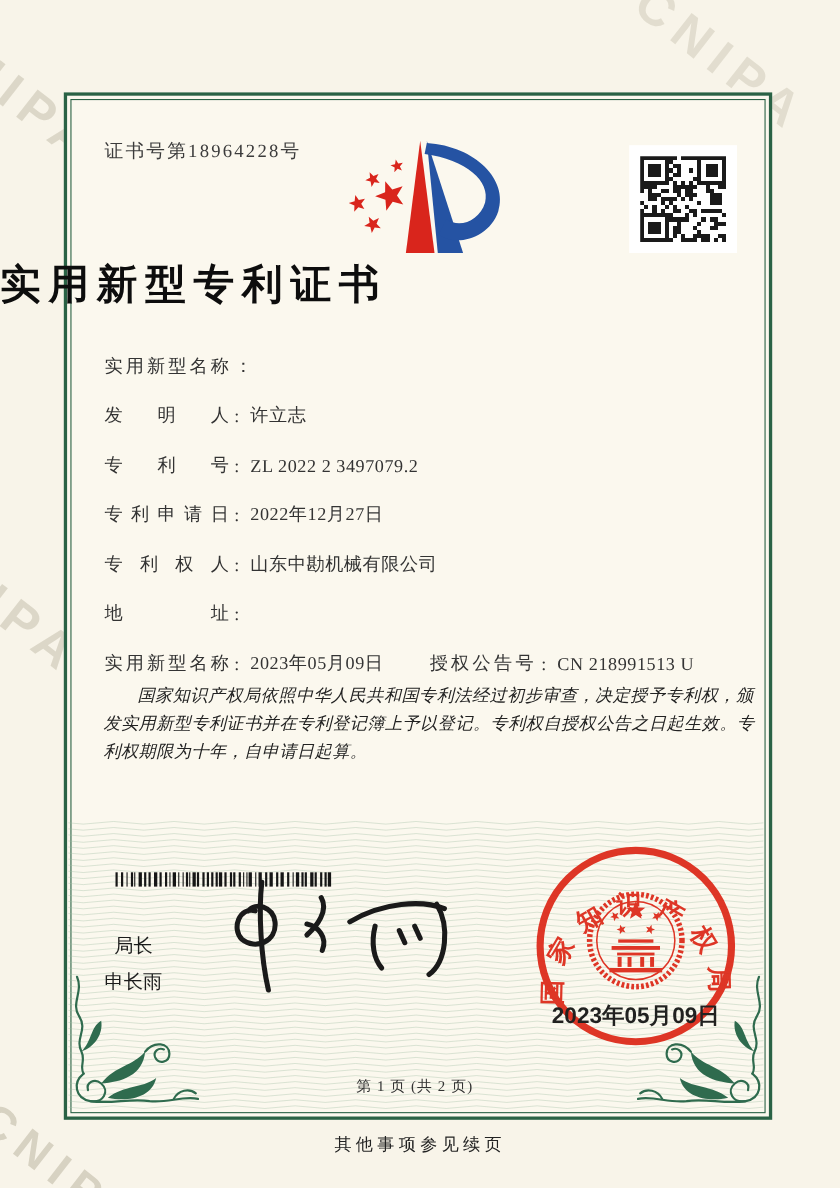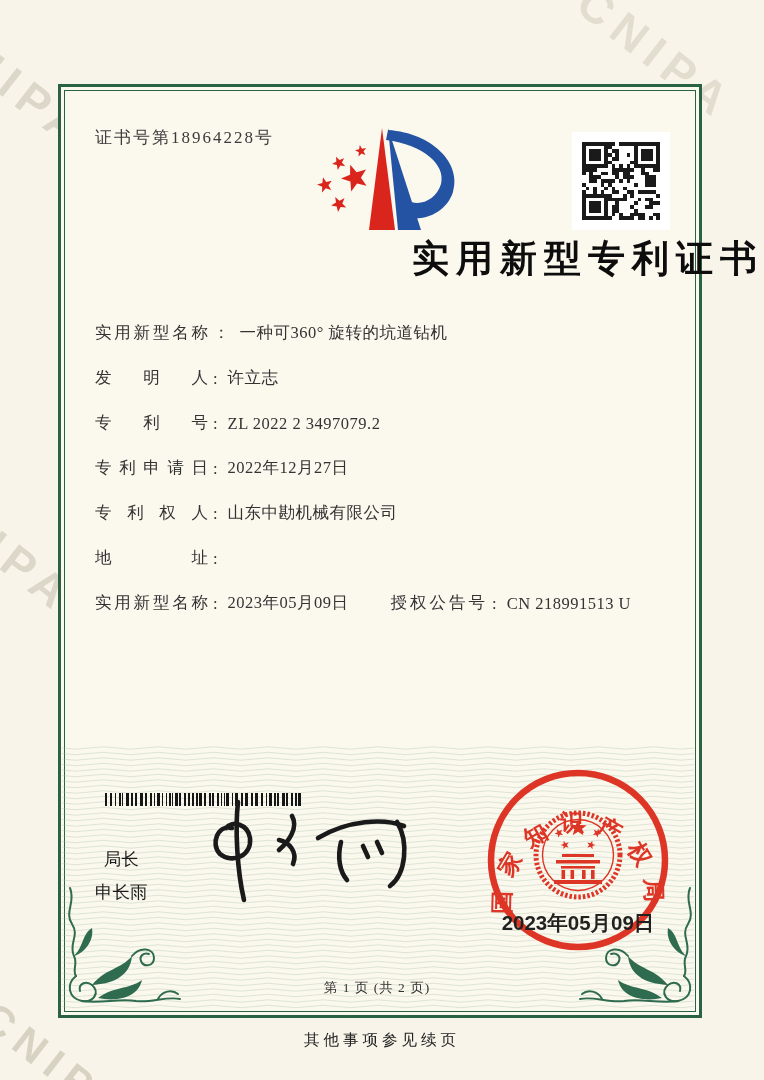--- a/index.html
+++ b/index.html
@@ -22,21 +22,21 @@
     font-family:"Liberation Sans","DejaVu Sans",sans-serif;font-weight:bold;
     color:#8d8569;transform:rotate(38deg);transform-origin:left top;
     letter-spacing:9px;pointer-events:none;
   }
   
   .cert-no{position:absolute;left:95px;top:126px;font-size:17px;letter-spacing:2px;color:#3b3b3b;}
   .logo{position:absolute;left:303px;top:124px;width:160px;height:110px;}
   .qrbox{position:absolute;left:572px;top:132px;width:98px;height:98px;background:#fff;}
   .qrbox svg{position:absolute;left:10px;top:10px;width:78px;height:78px;}
   .doc-title{
-    position:absolute;left:0;top:234px;width:100%;text-align:right;
+    position:absolute;left:0;top:234px;width:100%;text-align:left;
     font-size:37px;font-weight:bold;color:#0d0d0d;letter-spacing:7px;
   }
   
   .fields{position:absolute;left:95px;top:299px;width:592px;}
   .frow{height:45px;display:flex;align-items:flex-end;font-size:16.5px;color:#333;}
   .flabel{
     display:inline-block;width:114px;text-align:justify;text-align-last:justify;
     letter-spacing:1px;flex:none;
   }
   .fcolon{flex:none;margin:0 10px 0 4px;}
@@ -313,21 +313,20 @@
       <rect x="2" y="16" width="3" height="3" fill="#1a1a1a"></rect>
     </svg>
 </div>
 
 <div class="doc-title">实用新型专利证书</div>
 
 <div class="fields">
   <div class="frow">
     <span class="flabel">实用新型名称</span>
       <span class="fcolon">：</span>
-      <span class="fval">一种可360° 旋转的坑道钻机</span>
   </div>
   <div class="frow">
     <span class="flabel">发明人</span>
       <span class="fcolon">:</span>
       <span class="fval">许立志</span>
   </div>
   <div class="frow">
     <span class="flabel">专利号</span>
       <span class="fcolon">:</span>
       <span class="fval">ZL 2022 2 3497079.2</span>
@@ -350,20 +349,21 @@
     <span class="flabel">实用新型名称</span>
       <span class="fcolon">:</span>
       <span class="fval">2023年05月09日</span>
     <span class="flabel2">授权公告号</span>
       <span class="fcolon">:</span>
       <span class="fval">CN 218991513 U</span>
   </div>
 </div>
 
 <div class="paras">
+  <p>国家知识产权局依照中华人民共和国专利法经过初步审查，决定授予专利权，颁发实用新型专利证书并在专利登记簿上予以登记。专利权自授权公告之日起生效。专利权期限为十年，自申请日起算。</p>
 </div>
 
 <div class="barcode" id="barcode"><i style="width:2px;margin-right:3px"></i><i style="width:2px;margin-right:3px"></i><i style="width:1px;margin-right:3px"></i><i style="width:2px;margin-right:1px"></i><i style="width:1px;margin-right:3px"></i><i style="width:3px;margin-right:2px"></i><i style="width:2px;margin-right:2px"></i><i style="width:2px;margin-right:3px"></i><i style="width:3px;margin-right:2px"></i><i style="width:2px;margin-right:3px"></i><i style="width:2px;margin-right:2px"></i><i style="width:1px;margin-right:2px"></i><i style="width:3px;margin-right:2px"></i><i style="width:1px;margin-right:3px"></i><i style="width:1px;margin-right:2px"></i><i style="width:2px;margin-right:1px"></i><i style="width:1px;margin-right:2px"></i><i style="width:3px;margin-right:1px"></i><i style="width:2px;margin-right:3px"></i><i style="width:2px;margin-right:2px"></i><i style="width:2px;margin-right:2px"></i><i style="width:2px;margin-right:2px"></i><i style="width:2px;margin-right:1px"></i><i style="width:3px;margin-right:2px"></i><i style="width:2px;margin-right:3px"></i><i style="width:2px;margin-right:1px"></i><i style="width:2px;margin-right:3px"></i><i style="width:2px;margin-right:2px"></i><i style="width:1px;margin-right:2px"></i><i style="width:1px;margin-right:1px"></i><i style="width:3px;margin-right:3px"></i><i style="width:1px;margin-right:2px"></i><i style="width:3px;margin-right:3px"></i><i style="width:2px;margin-right:2px"></i><i style="width:3px;margin-right:3px"></i><i style="width:2px;margin-right:2px"></i><i style="width:3px;margin-right:3px"></i><i style="width:2px;margin-right:3px"></i><i style="width:1px;margin-right:2px"></i><i style="width:3px;margin-right:2px"></i><i style="width:2px;margin-right:1px"></i><i style="width:2px;margin-right:3px"></i><i style="width:3px;margin-right:1px"></i><i style="width:2px;margin-right:3px"></i><i style="width:2px;margin-right:2px"></i><i style="width:2px;margin-right:1px"></i><i style="width:3px;margin-right:1px"></i></div>
 
 <svg class="sig" viewBox="0 0 215 108">
   <g stroke="#1a1a1a" fill="none" stroke-width="4.6" stroke-linecap="round">
     <path d="M34,30 C20,26 12,46 22,56 C34,66 54,58 52,40 C50,26 34,22 28,30"></path>
     <path d="M40,4 C37,30 39,72 46,102"></path>
     <path d="M94,18 C101,30 90,44 81,52"></path>
     <path d="M81,42 C91,44 100,54 95,66"></path>

